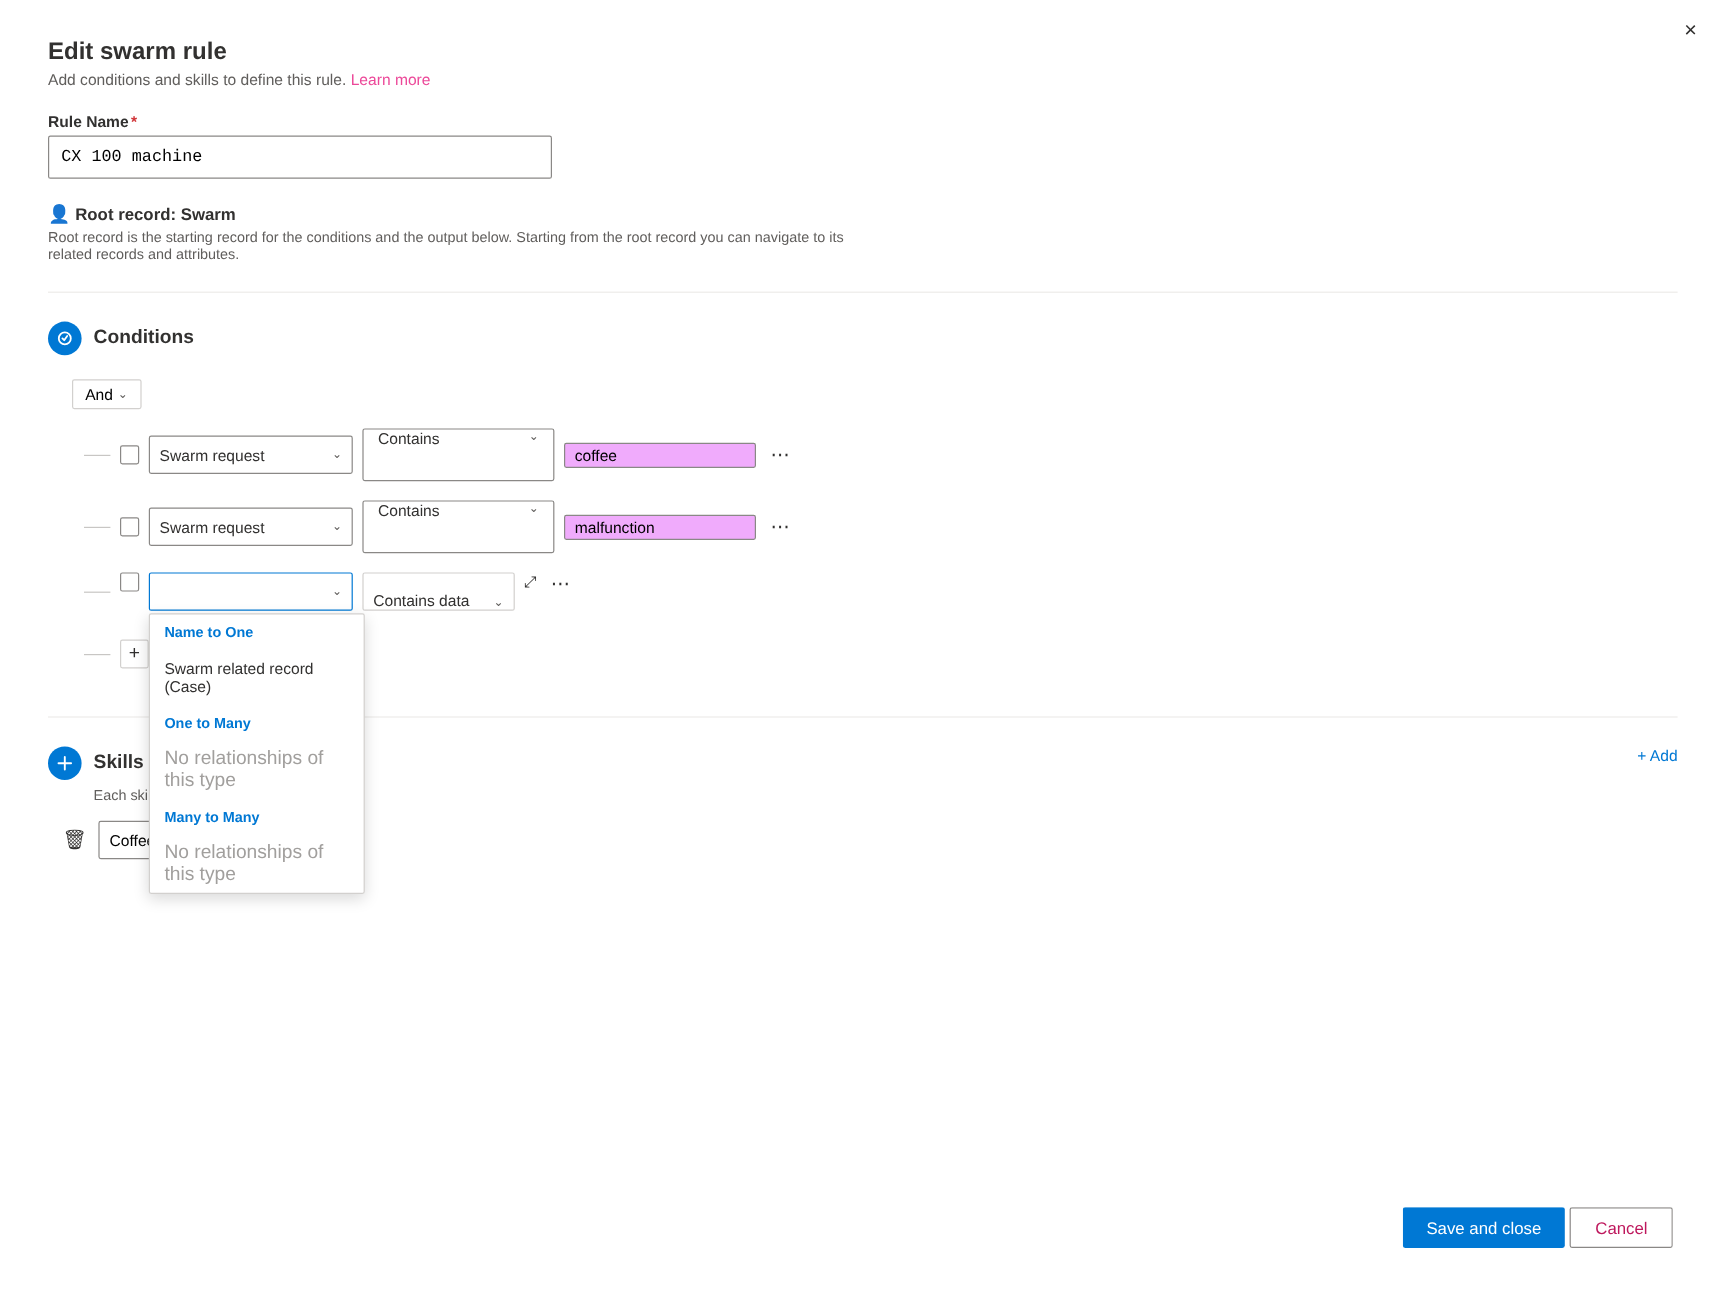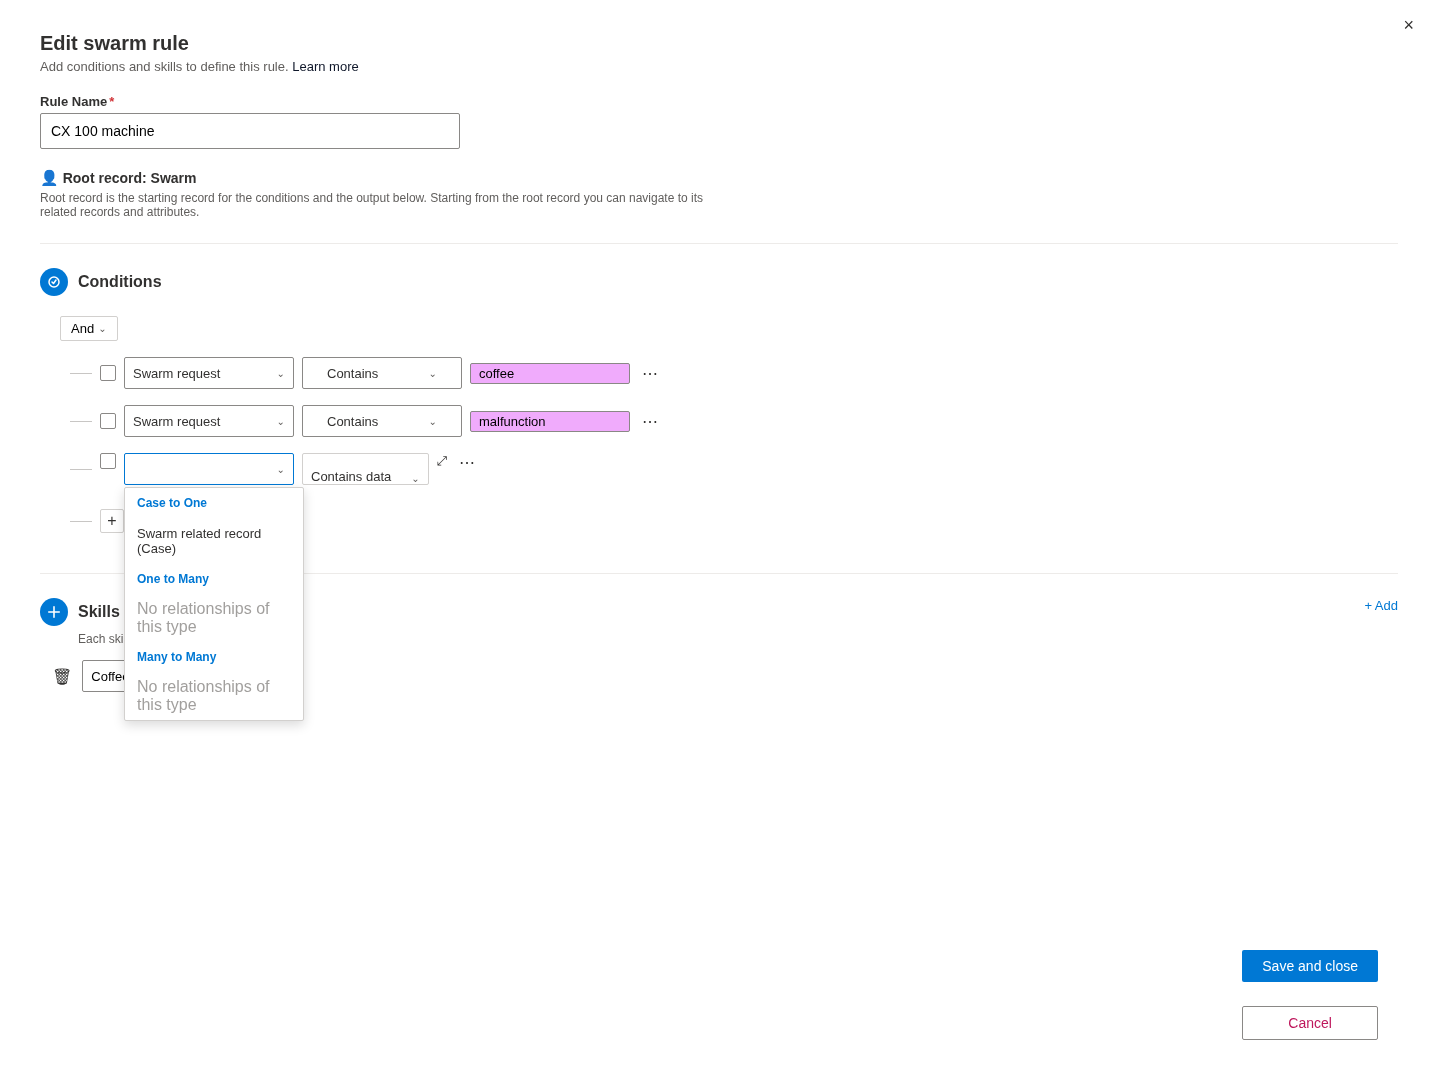--- a/index.html
+++ b/index.html
@@ -39,21 +39,21 @@
       margin-bottom: 4px;
     }
 
     .modal-subtitle {
       font-size: 13px;
       color: #605e5c;
       margin-bottom: 20px;
     }
 
     .modal-subtitle a {
-      color: #0f172a;
+      color: #ec4899;
       text-decoration: none;
     }
 
     .field-label {
       font-size: 13px;
       font-weight: 600;
       margin-bottom: 4px;
     }
 
     .required-star {
@@ -62,20 +62,21 @@
     }
 
     .text-input {
       width: 420px;
       height: 36px;
       border: 1px solid #8a8886;
       padding: 0 10px;
       font-size: 14px;
       border-radius: 2px;
       outline: none;
+      font-family: Liberation Mono, monospace;
     }
 
     .root-record-section {
       margin-top: 20px;
       margin-bottom: 8px;
     }
 
     .root-record-label {
       font-size: 14px;
       font-weight: 600;
@@ -413,24 +414,23 @@
       background: none;
       border: none;
       cursor: pointer;
       color: #605e5c;
       font-size: 14px;
     }
 
     .footer-buttons {
       position: fixed;
       bottom: 40px;
-      right: 60px;
-      display: flex;
-      gap: 24px;
-      flex-direction: column;
+      right: 44px;
+      display: flex;
+      gap: 4px;
     }
 
     .btn-primary {
       background: #0078d4;
       color: #fff;
       border: none;
       border-radius: 2px;
       padding: 8px 20px;
       font-size: 14px;
       cursor: pointer;
@@ -461,28 +461,27 @@
       padding: 0 8px;
       background: #fff;
       display: flex;
       align-items: center;
       justify-content: space-between;
       cursor: pointer;
     }
 
     .select-op-display {
       width: 160px;
-      height: 32px;
+      height: 44px;
       border: 1px solid #8a8886;
       border-radius: 2px;
       font-size: 13px;
-      padding: 0 24px;
-      background: #fff;
-      display: flex;
-      align-items: center;
+      padding: 0 12px;
+      background: #fff;
+      display: flex;
       justify-content: space-between;
       cursor: pointer;
     }
   </style>
 </head>
 <body>
 
 <div class="modal">
 
   
@@ -561,21 +560,21 @@
       </div>
 
       <div class="row-with-dropdown">
         <div class="condition-checkbox"></div>
         <div class="dropdown-container">
           <div class="dropdown-trigger">
             <span></span>
             <span class="chevron-down">⌄</span>
           </div>
           <div class="dropdown-menu">
-            <div class="dropdown-group-label">Case to One</div>
+            <div class="dropdown-group-label">Name to One</div>
             <div class="dropdown-menu-item">Swarm related record (Case)</div>
             <div class="dropdown-group-label">One to Many</div>
             <div class="dropdown-disabled-item">No relationships of this type</div>
             <div class="dropdown-group-label">Many to Many</div>
             <div class="dropdown-disabled-item">No relationships of this type</div>
           </div>
         </div>
         <div class="contains-data-btn">
           <span>Contains data</span>
           <span class="chevron-down">⌄</span>

